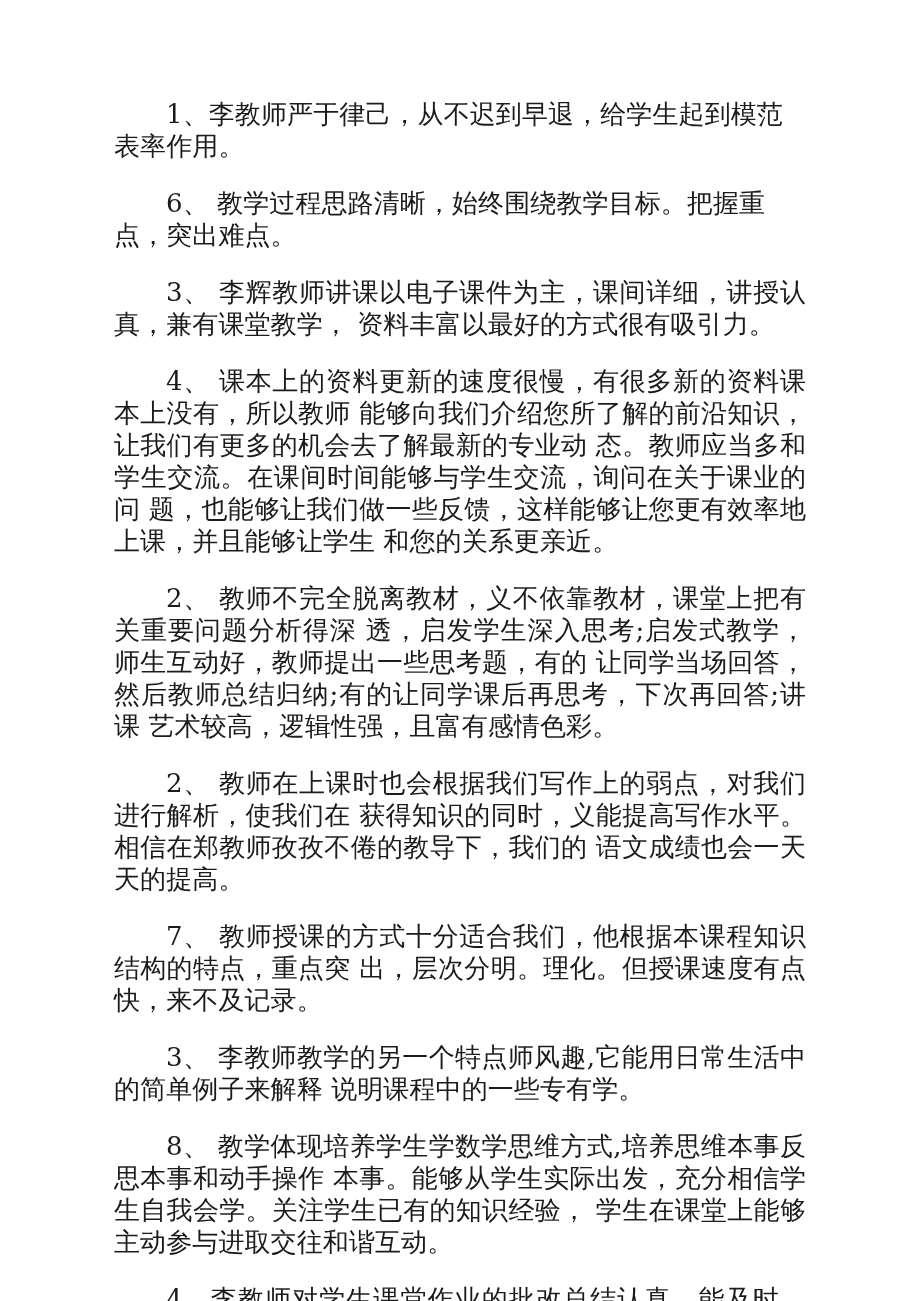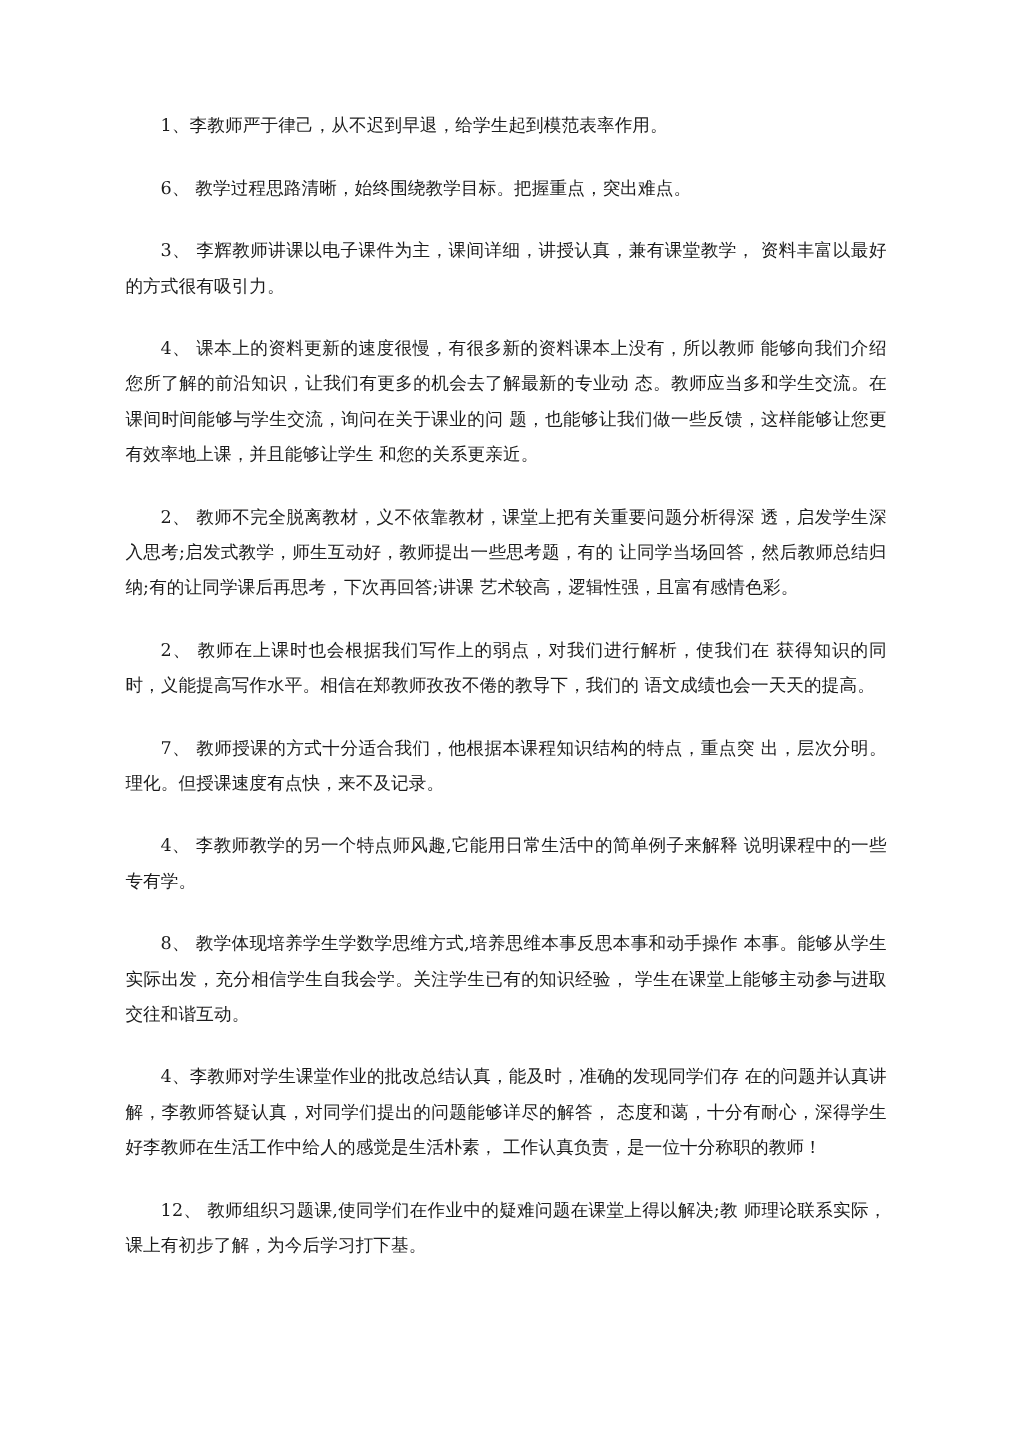--- a/index.html
+++ b/index.html
@@ -21,21 +21,21 @@
     box-sizing: border-box;
   }
   .doc-body {
     position: absolute;
     left: 114px;
     top: 98px;
     width: 692px;
   }
   .para {
     margin: 0 0 25px 0;
-    font-size: 16px;
+    font-size: 26px;
     line-height: 32px;
     text-align: justify;
     text-justify: inter-ideograph;
     text-indent: 2em;
     letter-spacing: 0.1px;
     color: #1b1b1b;
     word-break: break-all;
   }
   .para:last-child {
     margin-bottom: 0;
@@ -51,19 +51,19 @@
 <div class="page">
   <div class="doc-body">
 
     <p class="para short">1、李教师严于律己，从不迟到早退，给学生起到模范表率作用。</p>
     <p class="para short">6、 教学过程思路清晰，始终围绕教学目标。把握重点，突出难点。</p>
     <p class="para">3、 李辉教师讲课以电子课件为主，课间详细，讲授认真，兼有课堂教学， 资料丰富以最好的方式很有吸引力。</p>
     <p class="para">4、 课本上的资料更新的速度很慢，有很多新的资料课本上没有，所以教师 能够向我们介绍您所了解的前沿知识，让我们有更多的机会去了解最新的专业动 态。教师应当多和学生交流。在课间时间能够与学生交流，询问在关于课业的问 题，也能够让我们做一些反馈，这样能够让您更有效率地上课，并且能够让学生 和您的关系更亲近。</p>
     <p class="para">2、 教师不完全脱离教材，义不依靠教材，课堂上把有关重要问题分析得深 透，启发学生深入思考;启发式教学，师生互动好，教师提出一些思考题，有的 让同学当场回答，然后教师总结归纳;有的让同学课后再思考，下次再回答;讲课 艺术较高，逻辑性强，且富有感情色彩。</p>
     <p class="para">2、 教师在上课时也会根据我们写作上的弱点，对我们进行解析，使我们在 获得知识的同时，义能提高写作水平。相信在郑教师孜孜不倦的教导下，我们的 语文成绩也会一天天的提高。</p>
     <p class="para">7、 教师授课的方式十分适合我们，他根据本课程知识结构的特点，重点突 出，层次分明。理化。但授课速度有点快，来不及记录。</p>
-    <p class="para">4、 李教师教学的另一个特点师风趣,它能用日常生活中的简单例子来解释 说明课程中的一些专有学。</p>
+    <p class="para">3、 李教师教学的另一个特点师风趣,它能用日常生活中的简单例子来解释 说明课程中的一些专有学。</p>
     <p class="para">8、 教学体现培养学生学数学思维方式,培养思维本事反思本事和动手操作 本事。能够从学生实际出发，充分相信学生自我会学。关注学生已有的知识经验， 学生在课堂上能够主动参与进取交往和谐互动。</p>
     <p class="para">4、李教师对学生课堂作业的批改总结认真，能及时，准确的发现同学们存 在的问题并认真讲解，李教师答疑认真，对同学们提出的问题能够详尽的解答， 态度和蔼，十分有耐心，深得学生好李教师在生活工作中给人的感觉是生活朴素， 工作认真负责，是一位十分称职的教师！</p>
     <p class="para">12、 教师组织习题课,使同学们在作业中的疑难问题在课堂上得以解决;教 师理论联系实际，课上有初步了解，为今后学习打下基。</p>
 
   </div>
 </div>
 
 </body></html>

